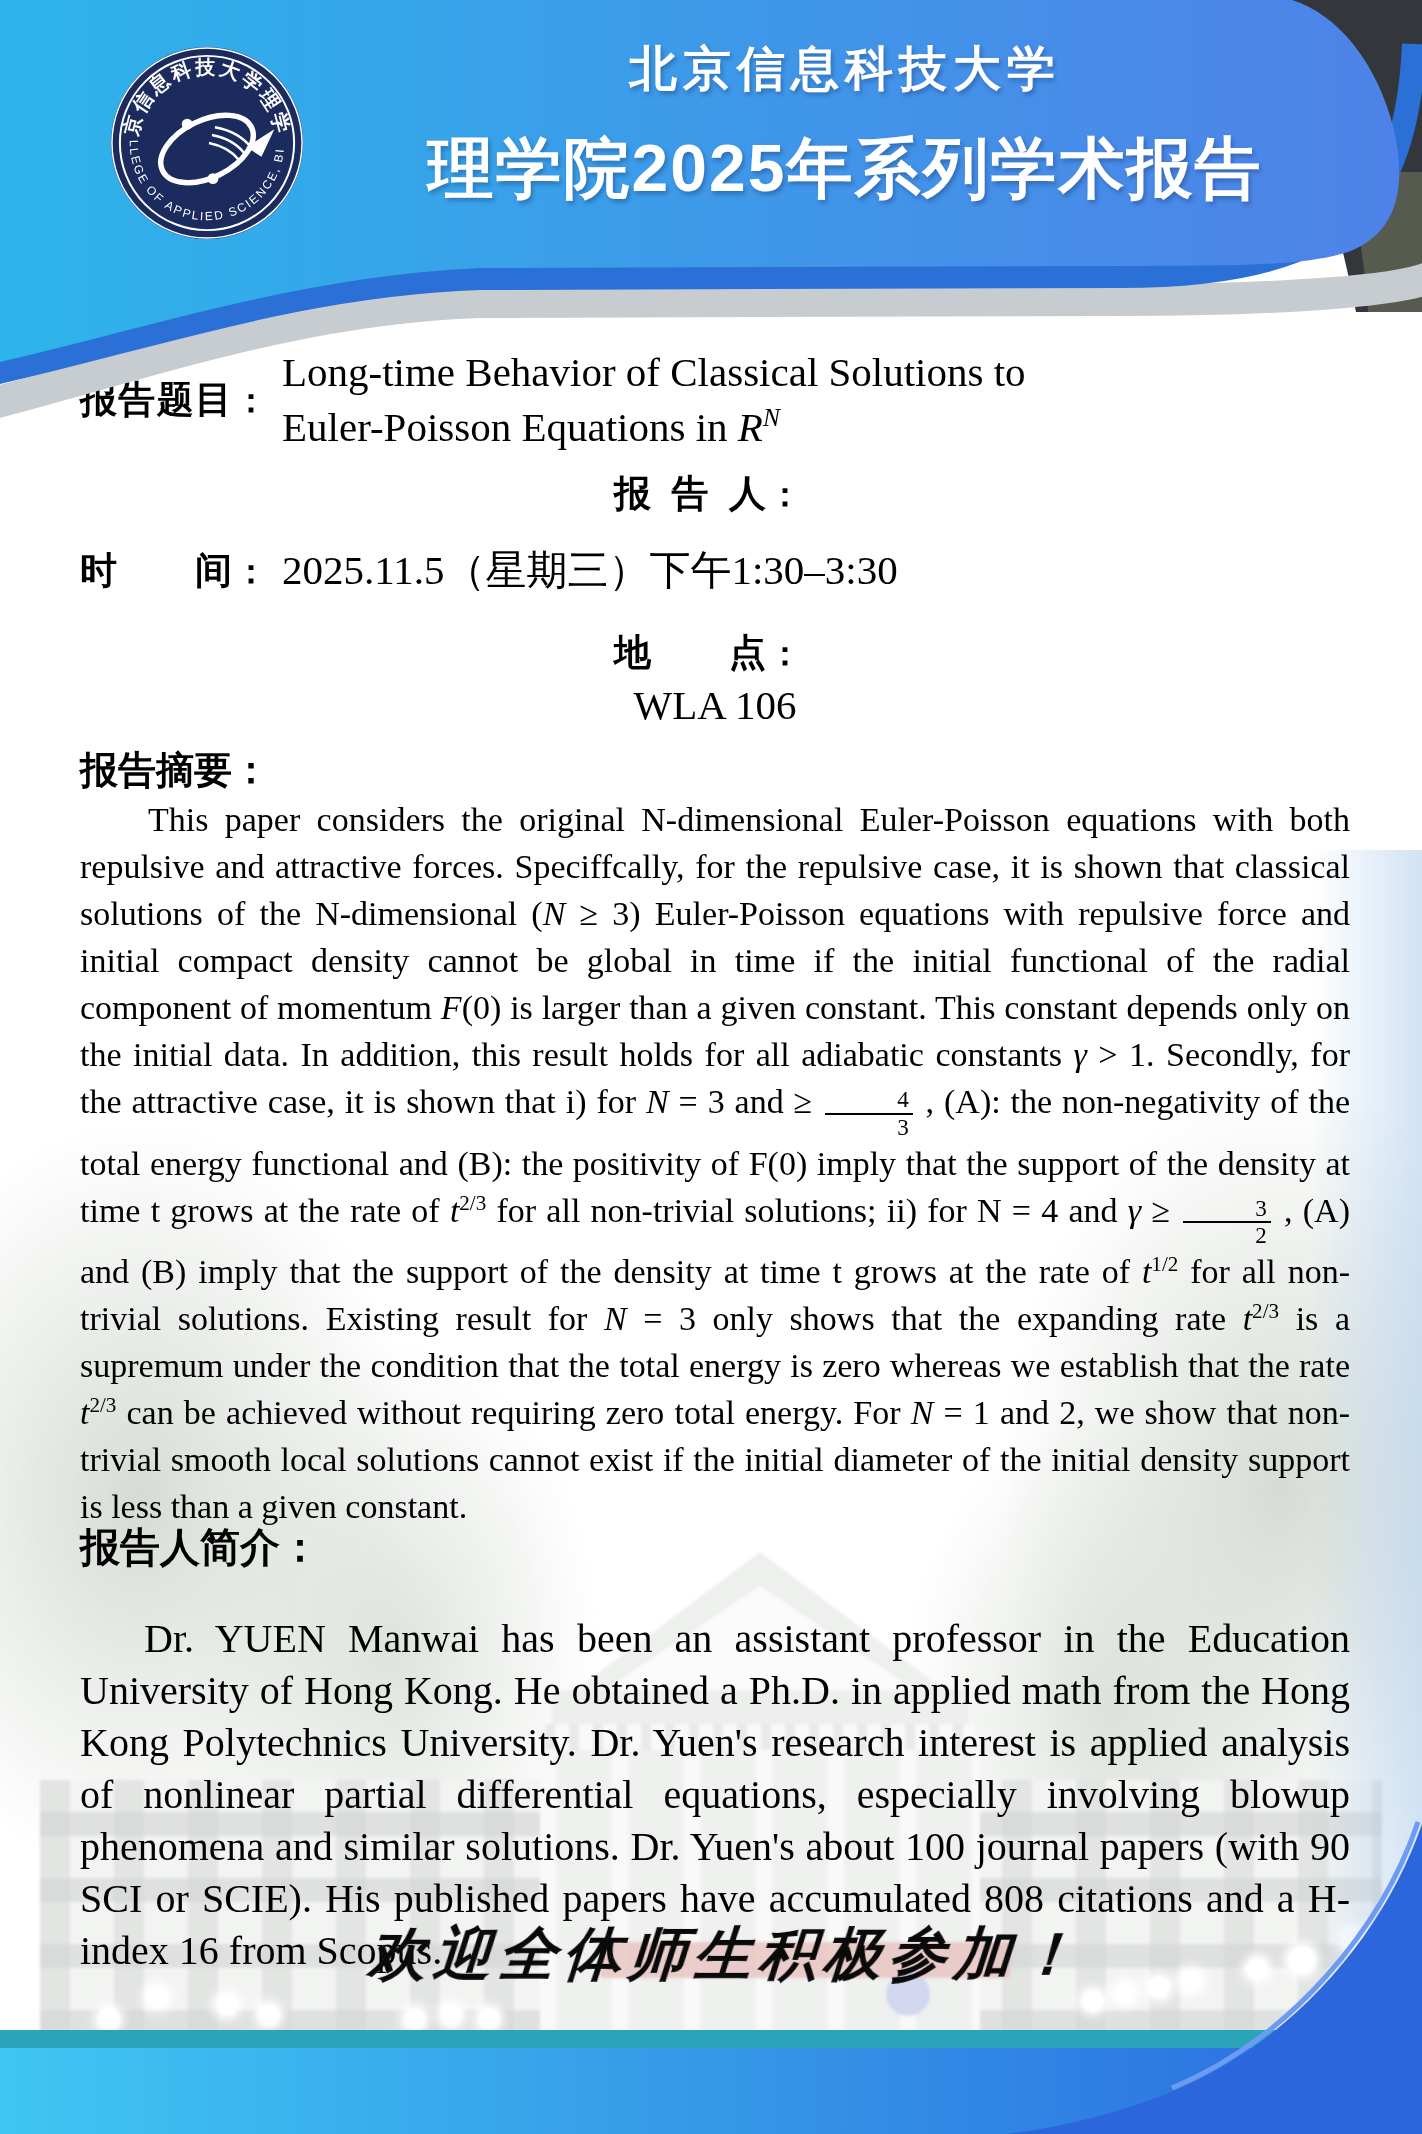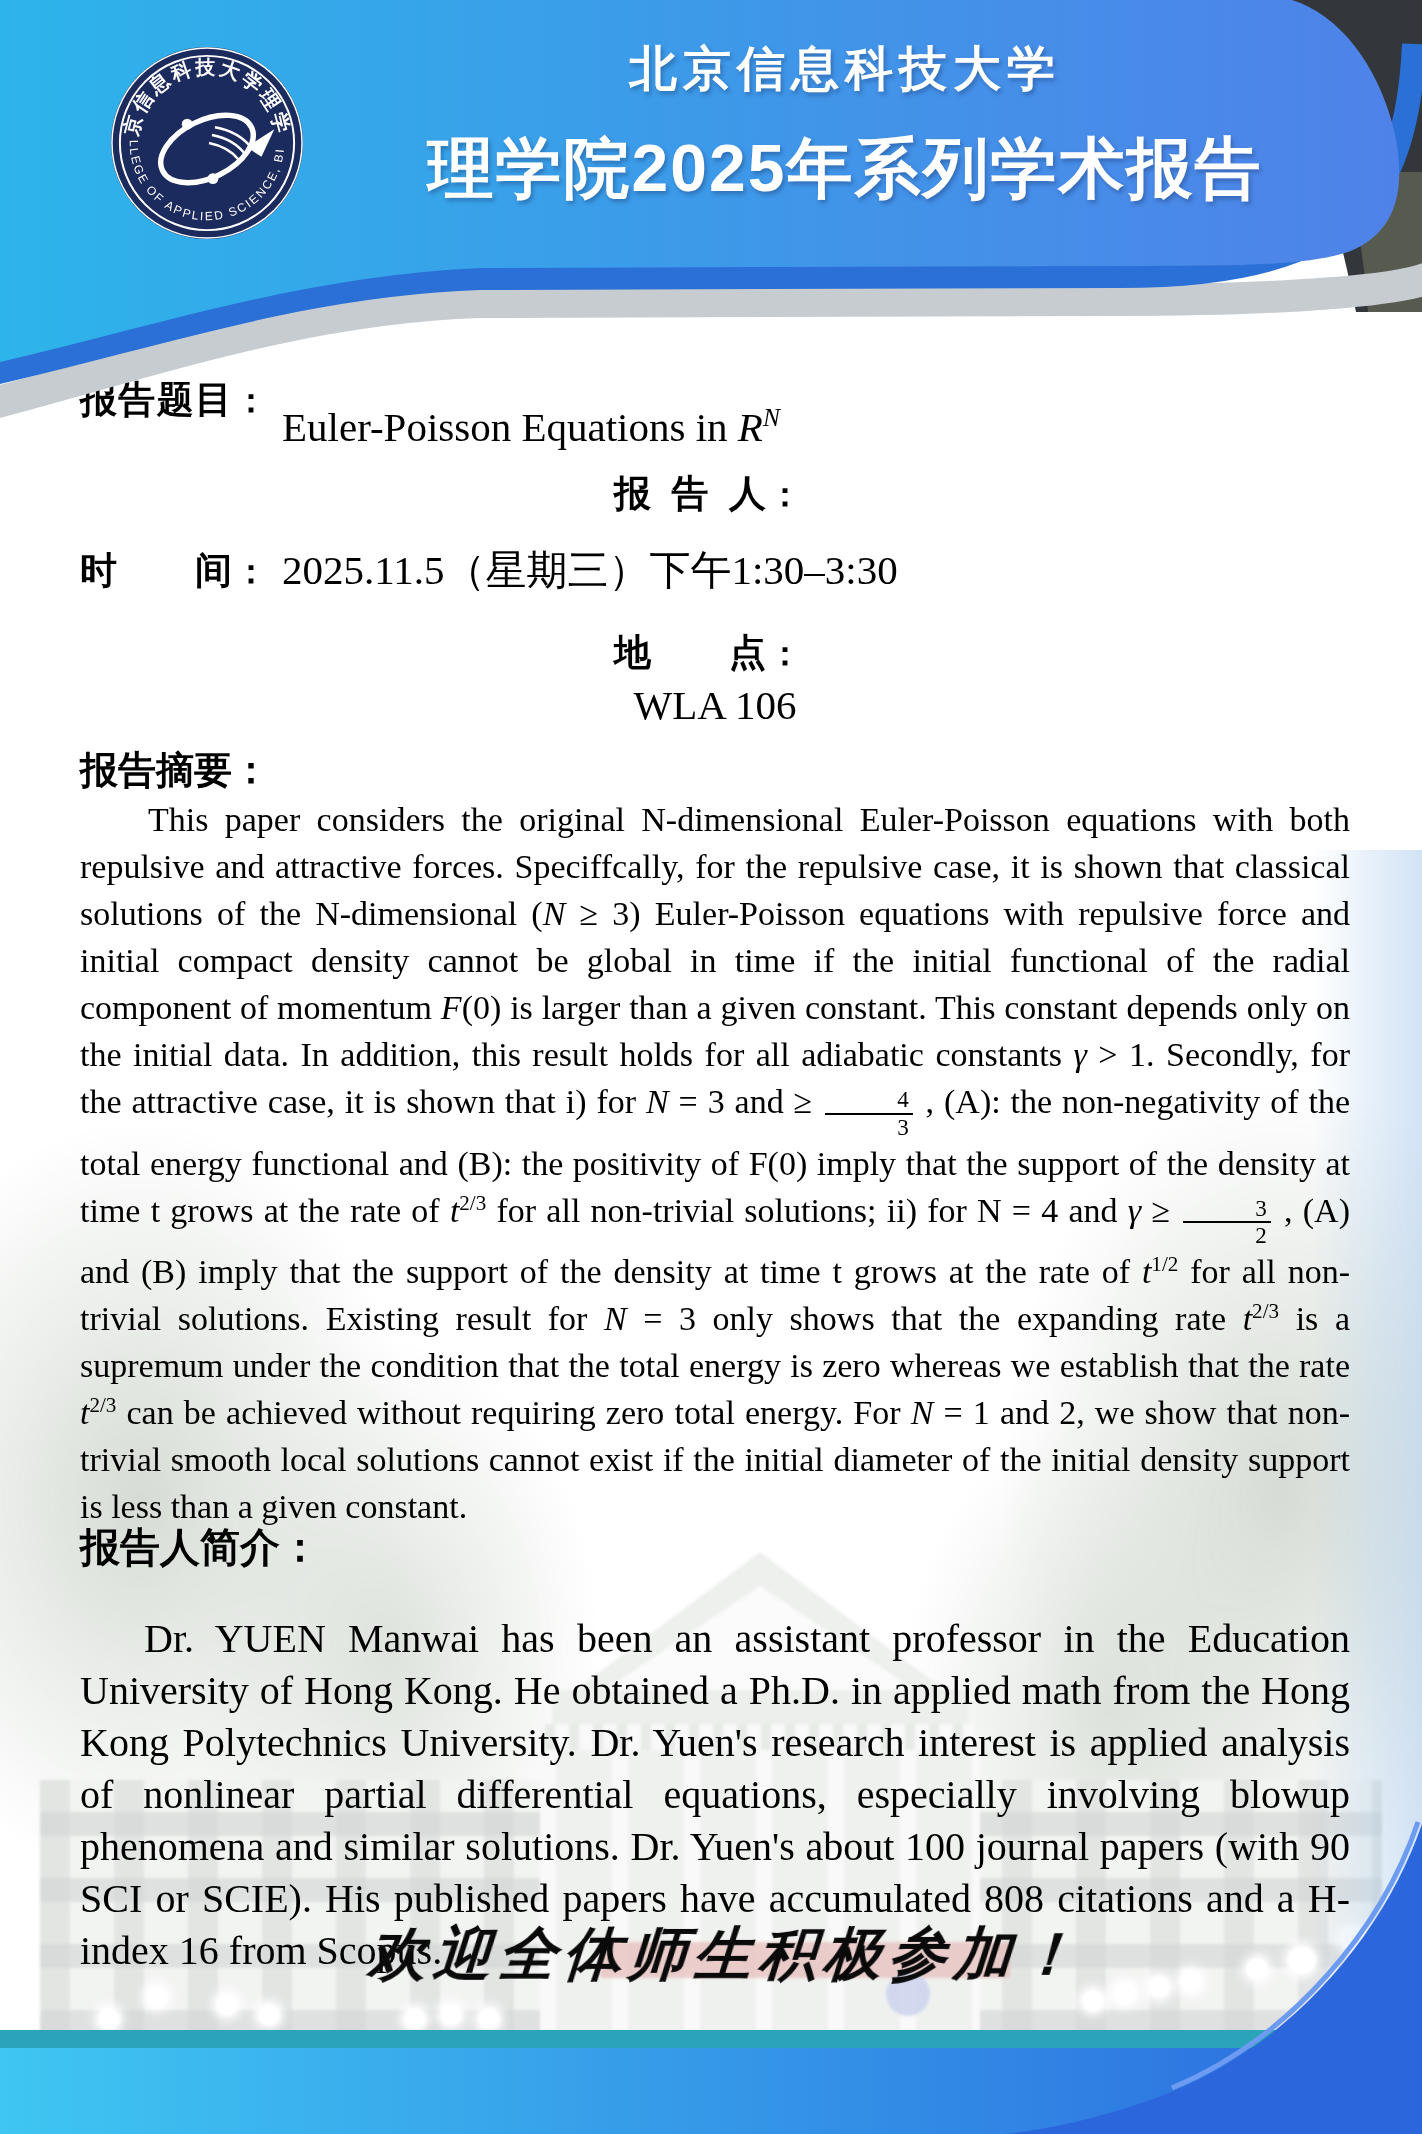--- a/index.html
+++ b/index.html
@@ -160,21 +160,21 @@
   <div class="hdr-text">
     <div class="hdr-line1">北京信息科技大学</div>
     <div class="hdr-line2">理学院2025年系列学术报告</div>
   </div>
 
   <div class="content">
 
     <div class="row">
       <span><span class="lab">报告题目</span><span class="colon">：</span></span>
       <span class="val">
-        <br>
+        <span>Long-time Behavior of Classical Solutions to</span><br>
         <span>Euler-Poisson Equations in <span class="mi">R</span><sup class="mi">N</sup></span>
       </span>
     </div>
 
     <div class="row row2">
       <span><span class="lab">报告人</span><span class="colon">：</span></span>
     </div>
 
     <div class="row row3">
       <span><span class="lab">时间</span><span class="colon">：</span></span>

